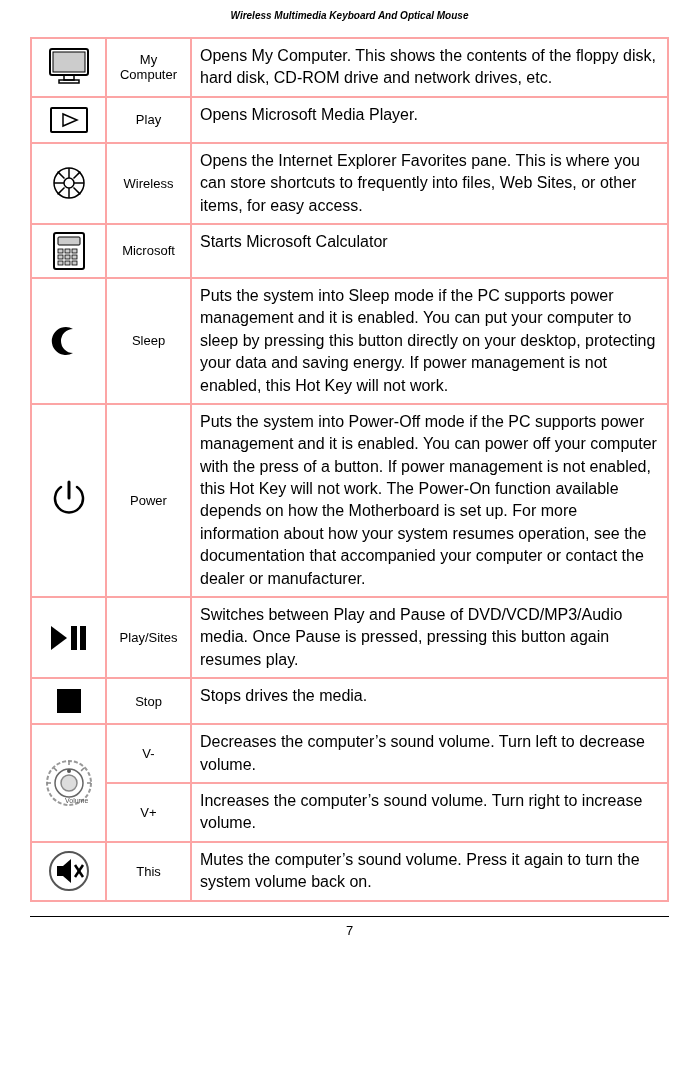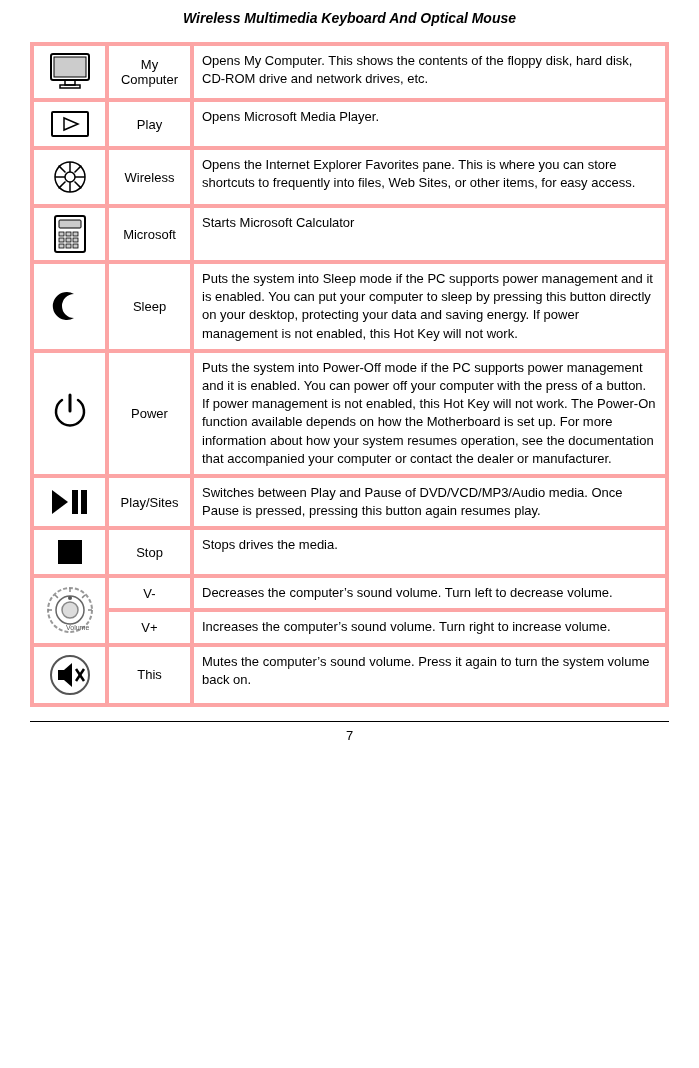--- a/index.html
+++ b/index.html
@@ -9,48 +9,48 @@
       background: #fff;
       color: #000;
       width: 699px;
       min-height: 1068px;
       padding: 10px 30px 30px 30px;
     }
     .page-header {
       text-align: center;
       font-weight: bold;
       font-style: italic;
-      font-size: 14px;
+      font-size: 10px;
       margin-bottom: 12px;
       padding-bottom: 4px;
     }
     table {
       width: 100%;
       border-collapse: collapse;
       border: 1px solid #000;
     }
     td, th {
-      border: 4px solid #fca5a5;
+      border: 2px solid #fca5a5;
       vertical-align: middle;
       padding: 6px 8px;
     }
     .icon-cell {
       width: 75px;
       text-align: center;
       vertical-align: middle;
     }
     .name-cell {
       width: 85px;
       text-align: center;
       vertical-align: middle;
       font-size: 13px;
     }
     .desc-cell {
       vertical-align: top;
-      font-size: 13px;
+      font-size: 16px;
       line-height: 1.4;
     }
     .icon-svg {
       display: flex;
       align-items: center;
       justify-content: center;
     }
     .page-footer {
       text-align: center;
       margin-top: 14px;

